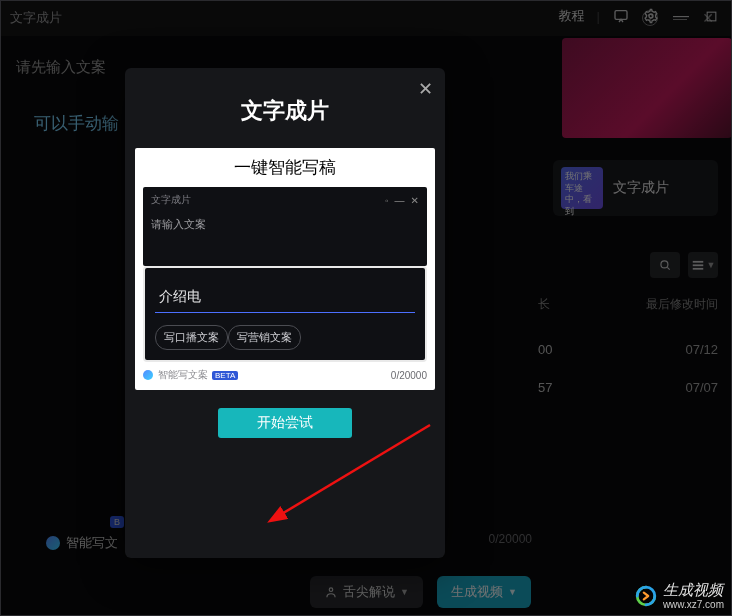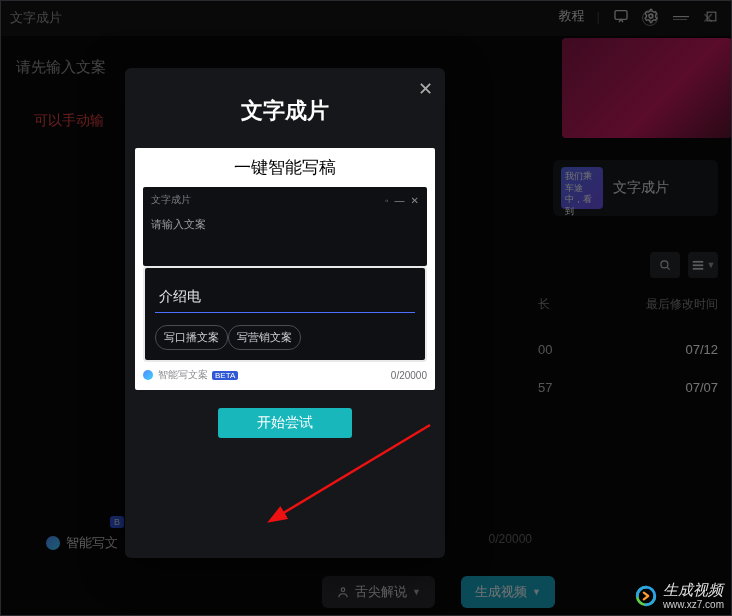--- a/index.html
+++ b/index.html
@@ -68,30 +68,30 @@
 
   
   .right-list-hdr {
     position:absolute; top:296px; right:14px; width: 180px;
     display:flex; color:#888; font-size:12px;
   }
   .right-list-hdr .c1 { flex:1; }
   .right-list-rows { position:absolute; top:330px; right:14px; width: 180px; color:#ddd; font-size:13px; }
   .right-list-rows .row { display:flex; height:38px; align-items:center; }
   .right-list-rows .c1 { flex:1; color:#bbb; }
-  .right-list-rows .c2 { color:#ffffff;margin-left:19px; }
+  .right-list-rows .c2 { color:#a3a3a3;margin-left:19px; }
 
   
   .bg-prompt {
     position: absolute; top: 58px; left: 16px;
     color: #9a9a9a; font-size: 15px;
   }
   .bg-sub {
     position: absolute; top: 112px; left: 34px;
-    color: #ef4444; font-size: 14px;
+    color: #7dd3fc; font-size: 17px;
   }
 
   .bg-bottom-chip {
     position:absolute; left: 46px; bottom: 64px;
     display:flex; align-items:center; gap:6px;
     color:#ccc; font-size:13px;
   }
   .bg-bottom-chip .dot {
     width:14px; height:14px; border-radius:50%;
     background: linear-gradient(135deg,#5589ff,#3ad1ff);
@@ -107,21 +107,21 @@
     color:#6a6a6e; font-size:12px;
   }
 
   .bg-action-row {
     position:absolute; left: 310px; bottom: 8px;
     display:flex; gap: 14px; align-items:center;
   }
   .bg-action-row .pill {
     background:#2b2c30; color:#ddd; font-size:13px;
     padding: 7px 14px; border-radius: 6px;
-    display:flex; align-items:center; gap:5px;margin-left:12px;
+    display:flex; align-items:center; gap:5px;
   }
   .bg-action-row .pill.primary {
     background:#1aa6c4; color:#fff;
   }
   .bg-action-row .pill .chev { font-size:9px; color:#aaa; }
 
   
   .overlay {
     position:absolute; inset:0;
     background: rgba(0,0,0,0.55);

